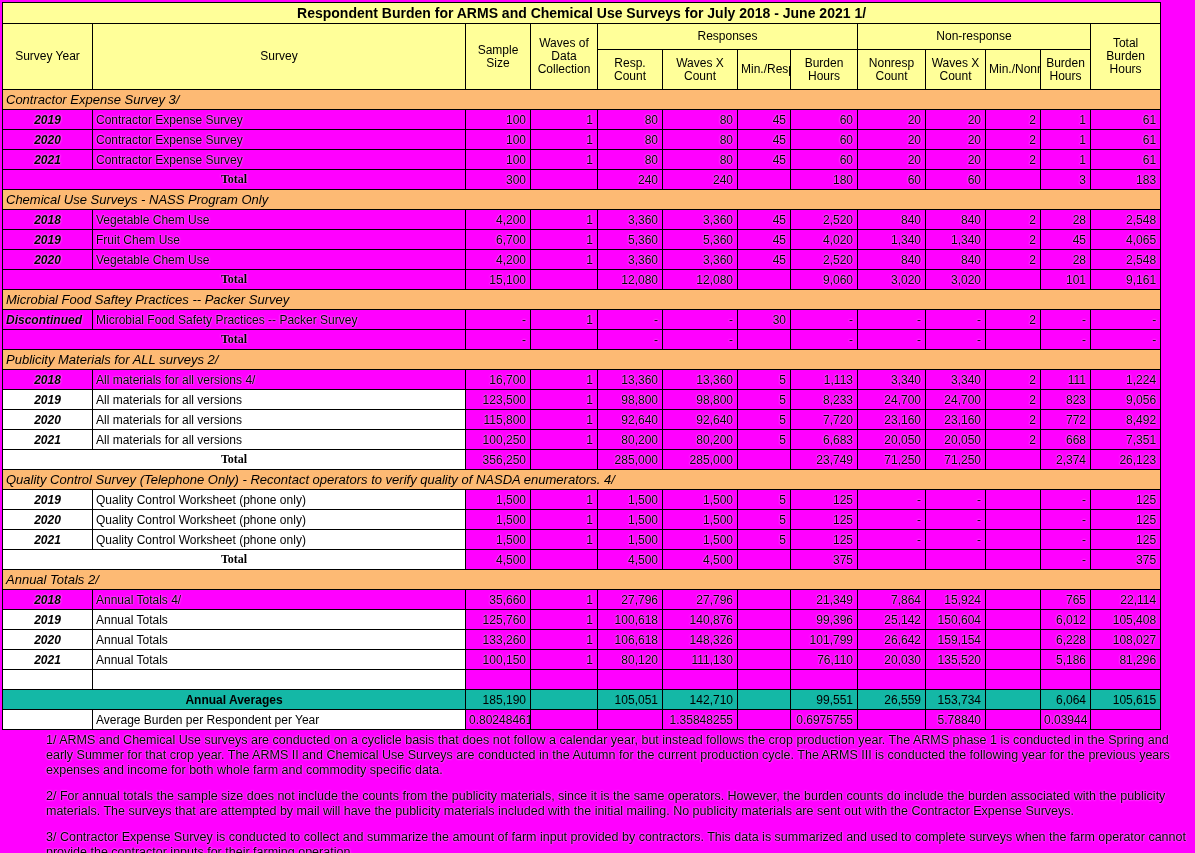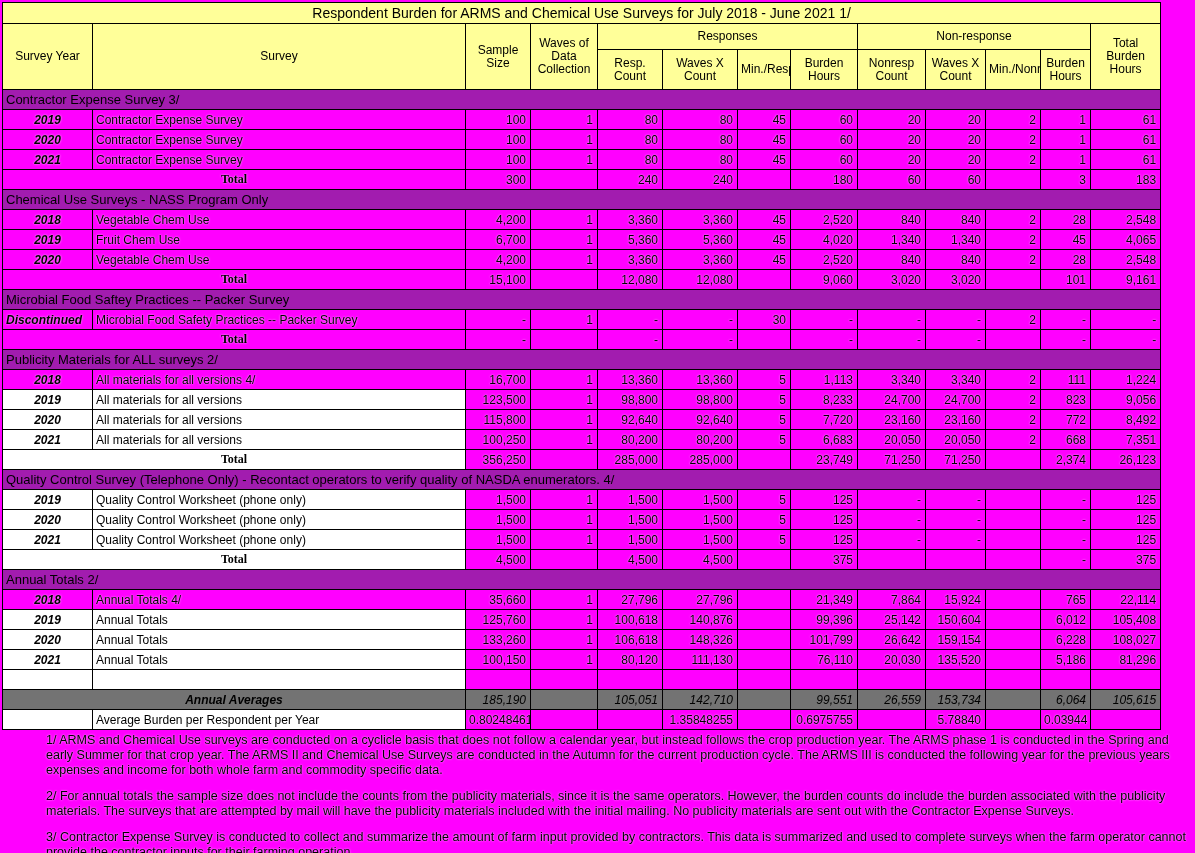--- a/index.html
+++ b/index.html
@@ -24,26 +24,26 @@
     vertical-align:middle;
   }
   thead th{
     background:#FFFF99;
     white-space:normal;
     text-align:center;
     font-weight:normal;
     line-height:13px;
   }
   th.title-cell{
-    font-weight:normal;font-size:14px;height:20px;line-height:20px;white-space:nowrap;
+    font-weight:bold;font-size:14px;height:20px;line-height:20px;white-space:nowrap;
   }
   .bg-m{background:#FF00FF;text-shadow:0 0 2px rgba(255,255,255,.85);}
   .bg-w{background:#FFFFFF;}
-  .bg-g{background:#a21caf;}
-  .bg-b{background:#737373;font-style:italic;}
+  .bg-g{background:#fdba74;font-style:italic;}
+  .bg-b{background:#14b8a6;}
   td.section-header{font-size:13px;text-align:left;padding-left:3px;}
   td.year{font-weight:bold;text-align:center;font-style:italic;}
   td.year.left{text-align:left;}
   td.survey{text-align:left;}
   td.num{text-align:right;padding-right:4px;}
   td.total-label{font-weight:bold;text-align:center;font-family:Liberation Serif, serif;}
   td.avg-label{font-weight:bold;text-align:center;}
   .footnotes{margin:3px 0 0 2px;}
   .fn{
     width:1150px;

